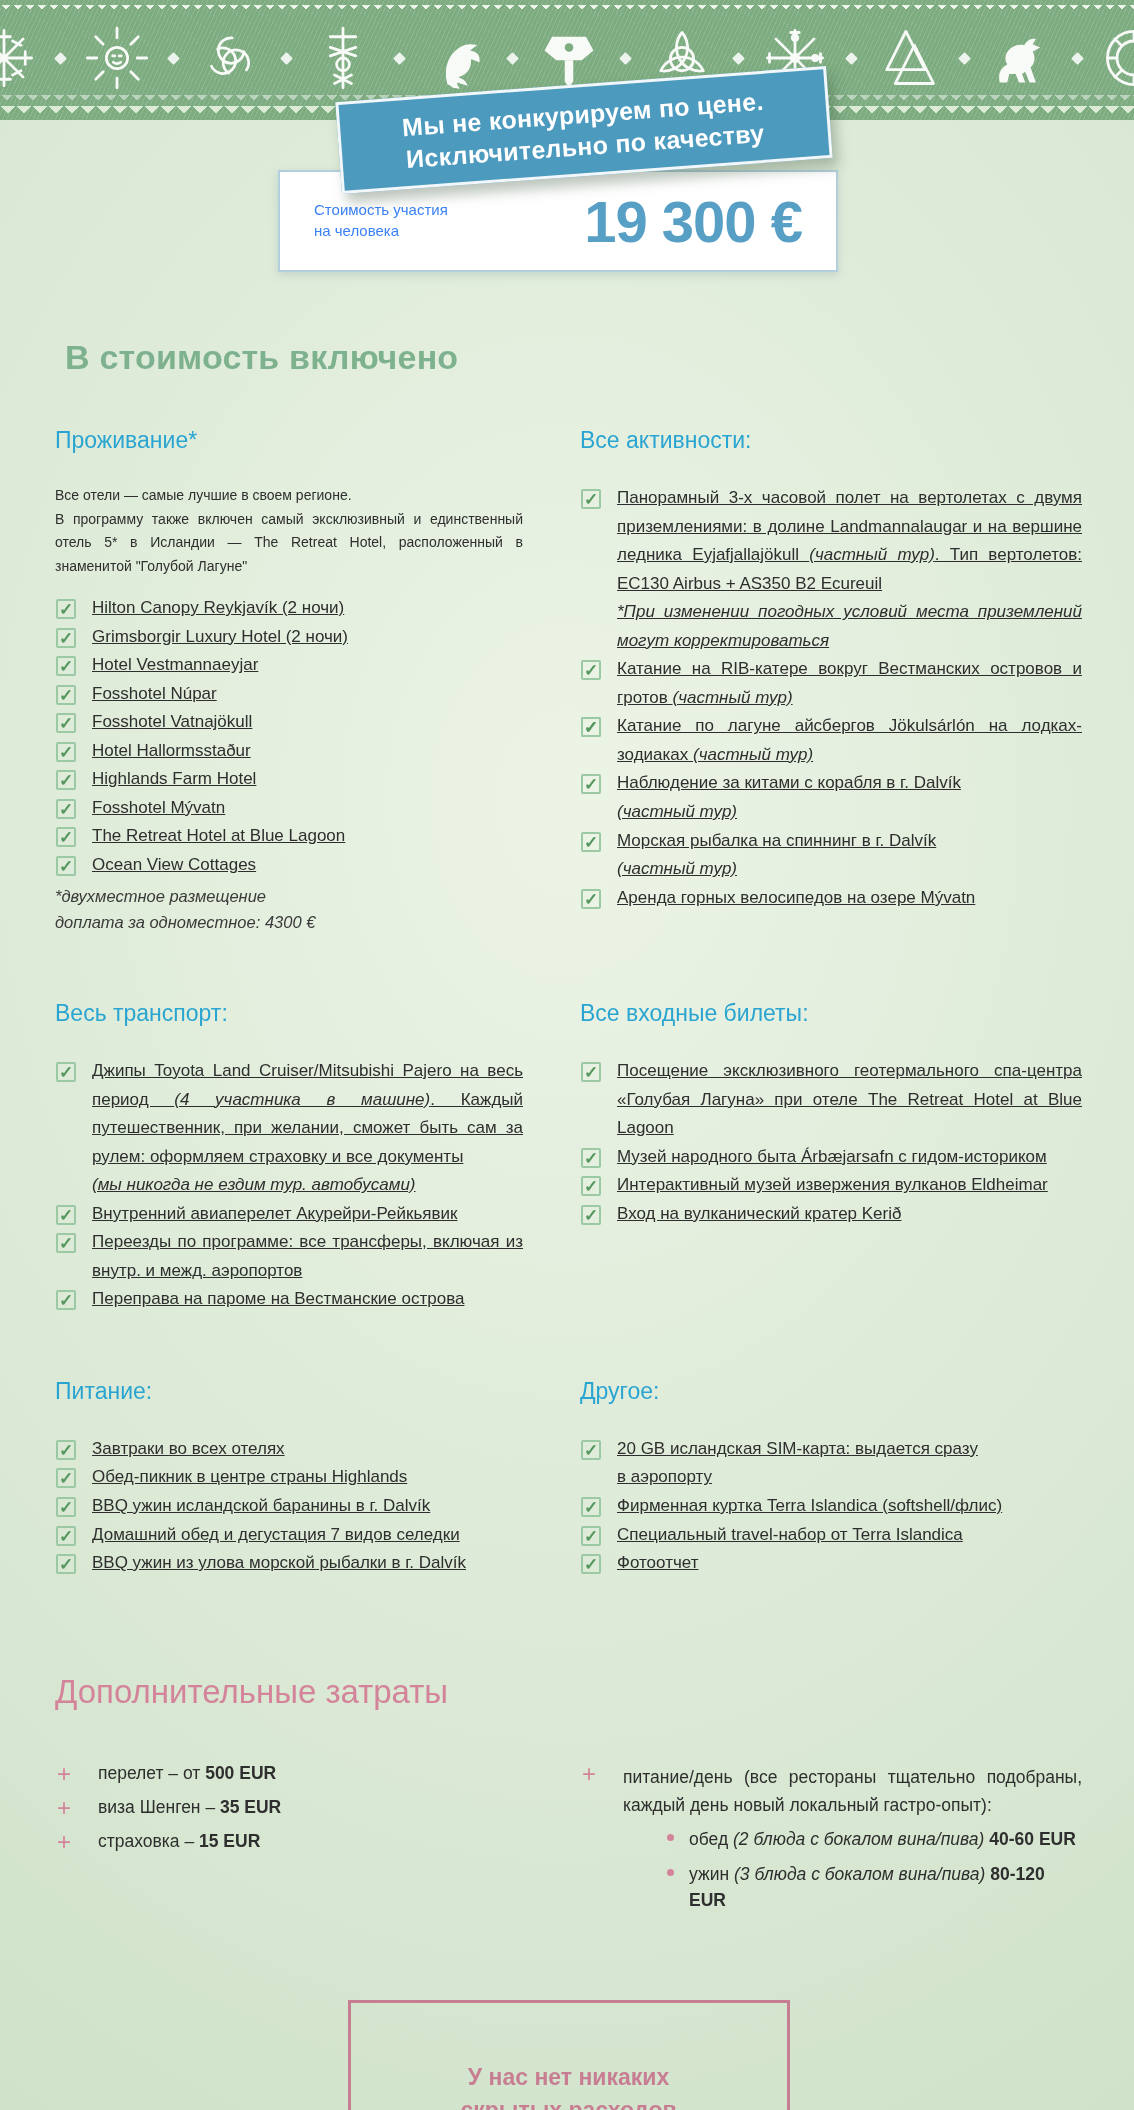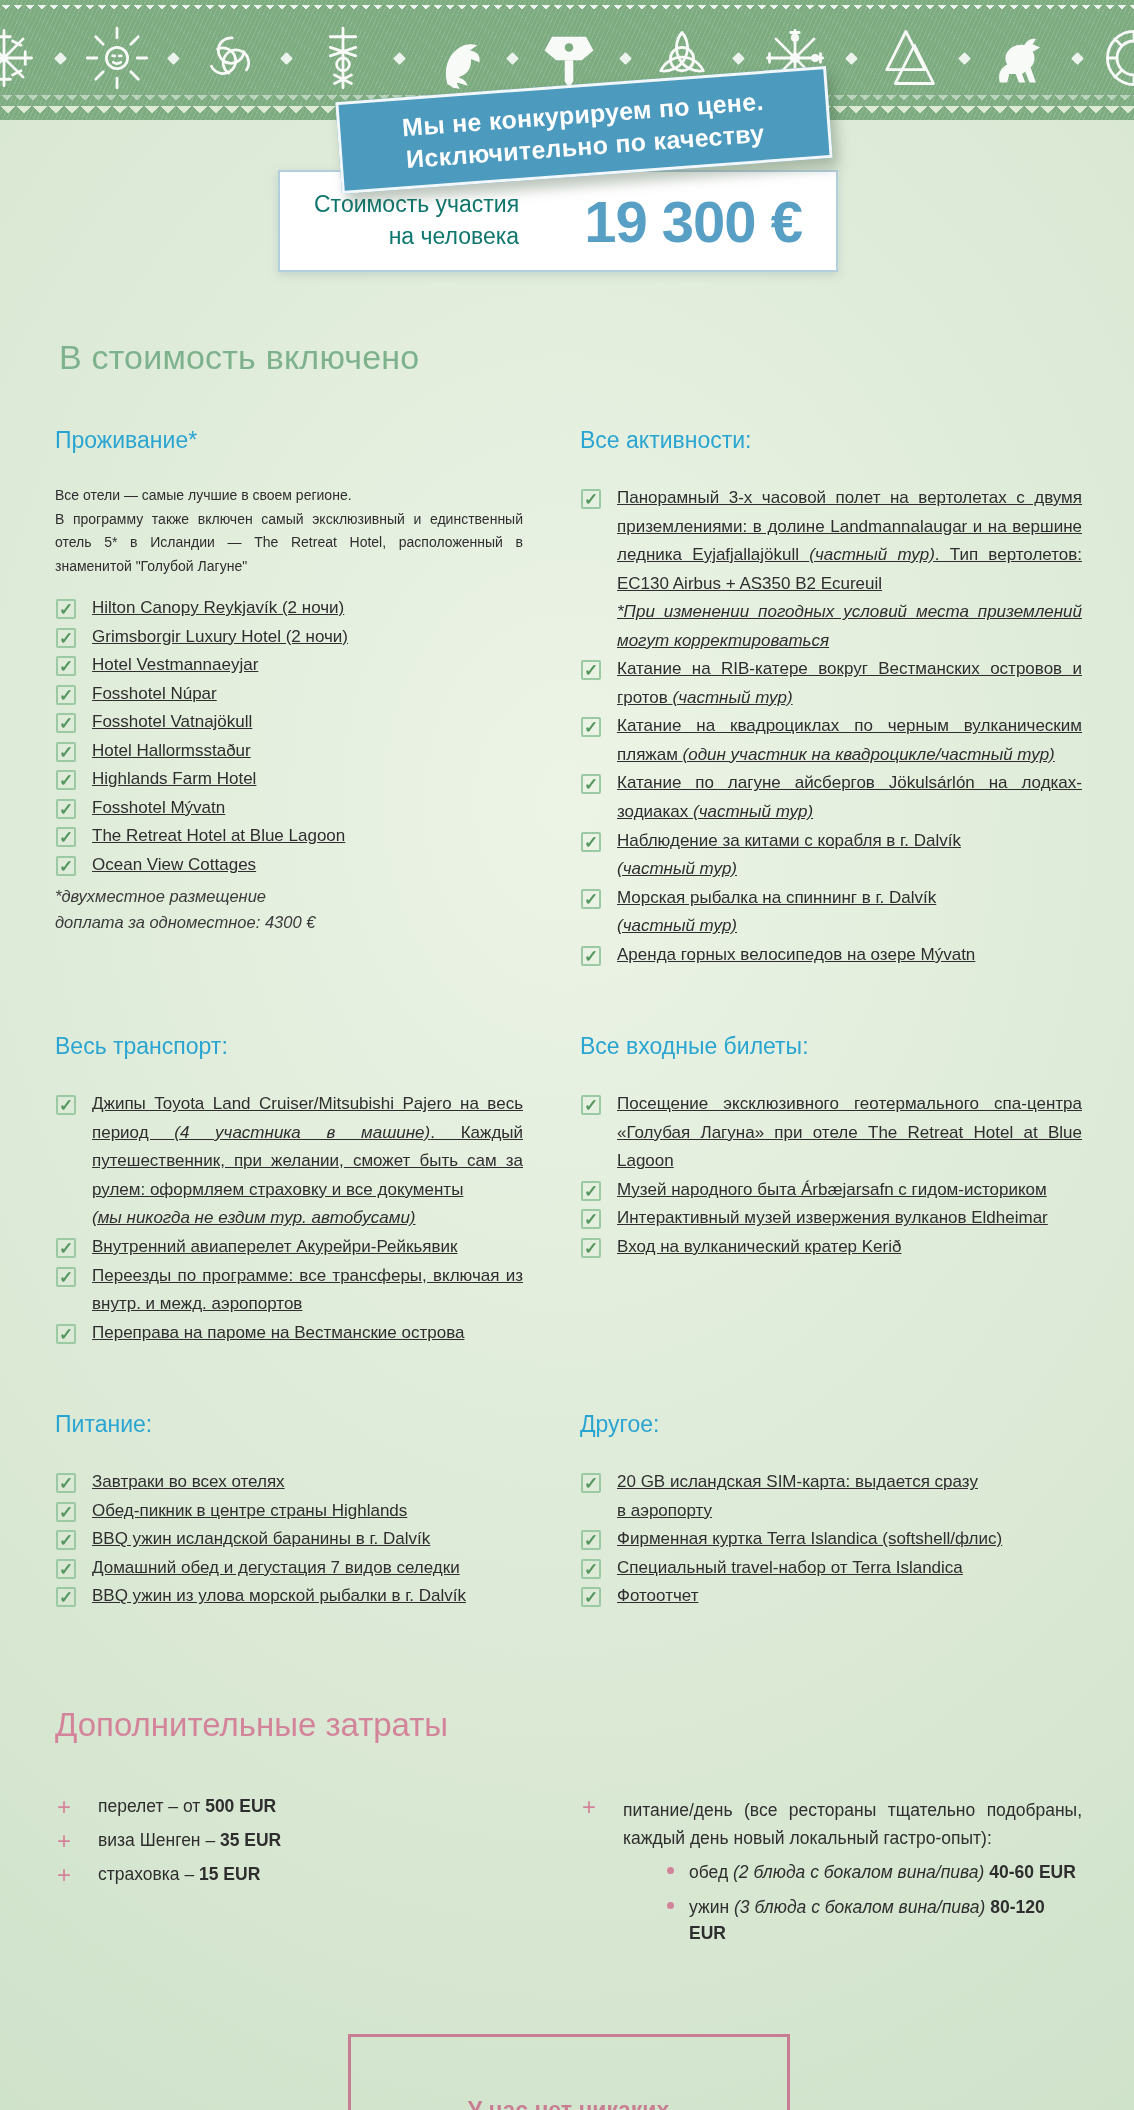--- a/index.html
+++ b/index.html
@@ -33,25 +33,25 @@
     transform:rotate(-4.2deg);
     color:#fff;font-weight:bold;font-size:25px;line-height:1.28;text-align:center;
     padding:11px 6px;letter-spacing:.3px;
   }
   
   .price-card{
     position:absolute;top:170px;left:278px;width:560px;height:102px;z-index:2;box-sizing:border-box;
     background:#fff;border:2px solid #b2cfdd;box-shadow:0 3px 9px rgba(110,145,155,.28);
     display:flex;align-items:center;justify-content:space-between;padding:0 34px;
   }
-  .price-label{color:#0f766e;font-size:23px;line-height:1.38;white-space:pre-line;text-align:right;}
+  .price-label{color:#3b82f6;font-size:15px;line-height:1.38;white-space:pre-line;}
   .price-value{color:#579fc5;font-size:58px;font-weight:bold;letter-spacing:-1px;}
   
   .content{position:absolute;top:338px;left:55px;right:52px;}
-  .included-heading{color:#7eb28f;font-size:34px;font-weight:normal;margin:0 0 50px 4px;letter-spacing:.2px;}
+  .included-heading{color:#7eb28f;font-size:34px;font-weight:bold;margin:0 0 50px 10px;letter-spacing:.2px;}
   .grid{display:grid;grid-template-columns:468px 1fr;column-gap:57px;row-gap:64px;}
   section h3{color:#2aa5d2;font-size:23px;font-weight:400;margin:0 0 30px 0;}
   .intro p{margin:0;font-size:14px;line-height:1.68;text-align:justify;}
   .checklist{list-style:none;margin:16px 0 0 0;padding:0;text-decoration:underline;}
   .checklist.no-intro{margin-top:0;}
   .checklist li{position:relative;padding-left:37px;font-size:17px;line-height:1.68;text-align:justify;}
   .itext{white-space:pre-line;}
   .cbx{position:absolute;left:1px;top:5px;width:16px;height:16px;border:2px solid #9bc9a4;border-radius:2px;}
   .cbx::after{content:"✓";position:absolute;left:1px;top:-5px;font-size:17px;font-weight:bold;color:#55975f;}
   .footnote{font-style:italic;font-size:16.5px;color:#3a3a3a;line-height:1.62;margin-top:3px;}
@@ -203,21 +203,21 @@
           </ul>
           <div class="footnote" style="white-space: pre-line;">*двухместное размещение
 доплата за одноместное: 4300 €</div>
         </section>
         <section>
           <h3>Все активности:</h3>
           <ul class="checklist no-intro">
             <li><span class="cbx"></span><span class="itext"><span>Панорамный 3-х часовой полет на вертолетах с двумя приземлениями: в долине Landmannalaugar и на вершине ледника Eyjafjallajökull </span><i>(частный тур)</i><span>. Тип вертолетов: EC130 Airbus + AS350 B2 Ecureuil
 </span><i>*При изменении погодных условий места приземлений могут корректироваться</i></span></li>
             <li><span class="cbx"></span><span class="itext"><span>Катание на RIB-катере вокруг Вестманских островов и гротов </span><i>(частный тур)</i></span></li>
-            <li><span class="cbx"></span><span class="itext"><span>Катание на квадроциклах по черным вулканическим пляжам </span><i>(один участник на квадроцикле/частный тур)</i></span></li>
+            <li><span class="cbx"></span></li>
             <li><span class="cbx"></span><span class="itext"><span>Катание по лагуне айсбергов Jökulsárlón на лодках-зодиаках </span><i>(частный тур)</i></span></li>
             <li><span class="cbx"></span><span class="itext"><span>Наблюдение за китами с корабля в г. Dalvík
 </span><i>(частный тур)</i></span></li>
             <li><span class="cbx"></span><span class="itext"><span>Морская рыбалка на спиннинг в г. Dalvík
 </span><i>(частный тур)</i></span></li>
             <li><span class="cbx"></span><span class="itext"><span>Аренда горных велосипедов на озере Mývatn</span></span></li>
           </ul>
         </section>
         <section>
           <h3>Весь транспорт:</h3>

